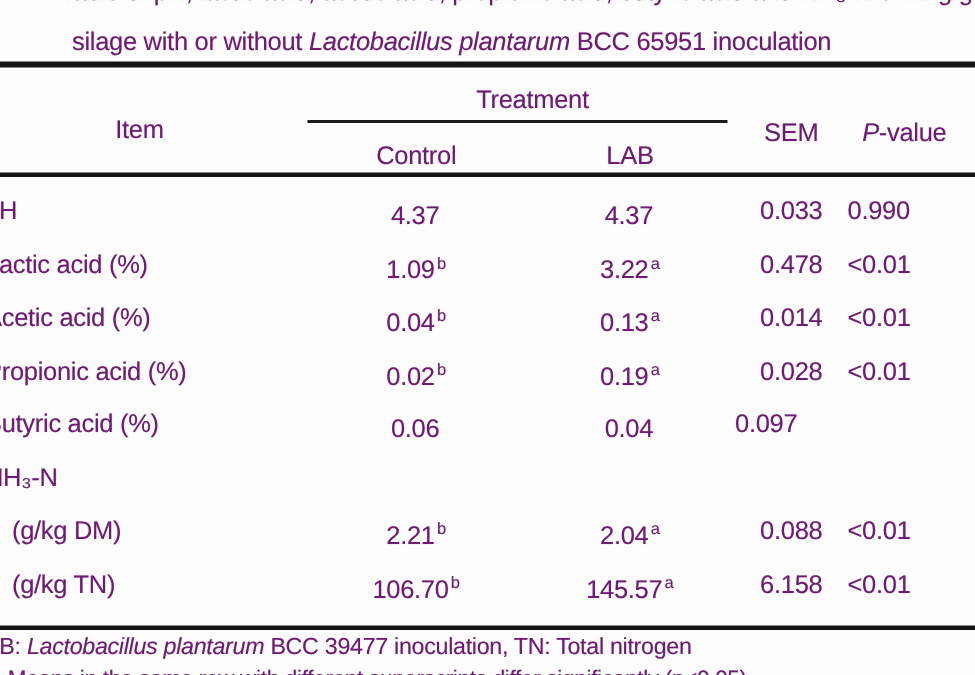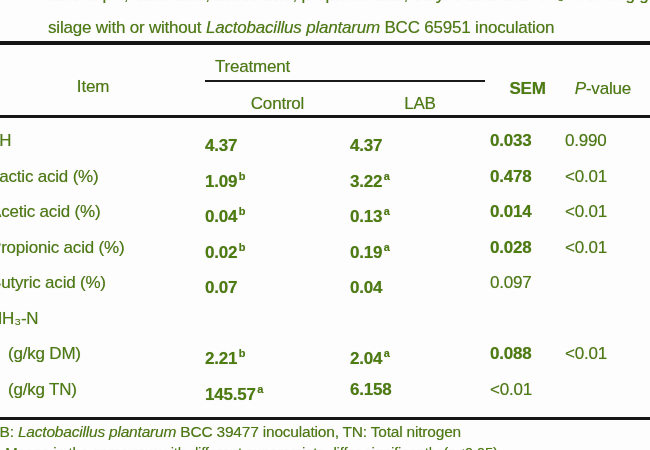--- a/index.html
+++ b/index.html
@@ -1,49 +1,49 @@
 <!DOCTYPE html>
 <html><head>
 <meta charset="utf-8">
 <style>
   html,body { margin:0; padding:0; background:#ffffff; }
   #screen {
     position:relative; width:650px; height:450px; overflow:hidden;
-    background:#fdfdfd; color:#4d7c0f;
+    background:#fdfdfd; color:#701a75;
     font-family:"Liberation Sans","DejaVu Sans",sans-serif;
     letter-spacing:-0.2px;
     text-shadow:0 0 0.7px rgba(90,90,90,0.55);
   }
   .rule { position:absolute; left:0; width:650px; background:#161616; }
   #rule-top  { top:41px;  height:4px; }
   #rule-head { top:115px; height:3px; }
   #rule-bot  { top:417px; height:3px; }
   #rule-treat{ position:absolute; left:205px; top:80px; width:280px; height:2px; background:#1a1a1a; }
 
   .cap { position:absolute; font-size:17px; line-height:18px; white-space:nowrap; }
   #cap-line1 { left:40px; top:-14px; }
   #cap-line2 { left:48px; top:19px; }
   .ital { font-style:italic; }
 
   .th { position:absolute; font-size:17px; line-height:19px; white-space:nowrap; }
   #th-item    { left:-19px; top:77px; width:224px; text-align:center; }
-  #th-treat   { left:215px; top:57px; width:280px; }
+  #th-treat   { left:215px; top:57px; width:280px; text-align:center; }
   #th-control { left:205px; top:94px; width:145px; text-align:center; }
   #th-lab     { left:350px; top:94px; width:140px; text-align:center; }
-  #th-sem     { left:490px; top:79px; width:75px;  text-align:center;font-weight:bold; }
+  #th-sem     { left:490px; top:79px; width:75px;  text-align:center; }
   #th-p       { left:565px; top:79px; width:85px;  text-align:right; padding-right:19px; box-sizing:border-box; }
 
   #tbody { position:absolute; left:-19px; top:123px; width:669px; }
   .trow {
     display:grid; grid-template-columns:224px 145px 140px 75px 85px;
     height:35.5px; line-height:35.5px; font-size:17px; white-space:nowrap;
   }
   .c-label { padding-left:9px; box-sizing:border-box; }
   .trow.indent .c-label { padding-left:27px; }
-  .c-num { text-align:left;font-weight:bold; }
+  .c-num { text-align:center; }
   .c-p   { text-align:left; padding-right:7px; box-sizing:border-box; }
   sup { font-size:11px; letter-spacing:0; margin-left:1.5px; }
 
   .fnote { position:absolute; left:-19px; width:720px; white-space:nowrap; }
   #fnote1 { top:423px; font-size:15.5px; line-height:18px; }
   #fnote2 { top:444px; font-size:15px;  line-height:18px; }
 </style>
 </head>
 <body>
 
@@ -94,21 +94,21 @@
     <div class="trow">
       <div class="c-label">Propionic acid (%)</div>
       <div class="c-num"><span>0.02</span><sup>b</sup></div>
       <div class="c-num"><span>0.19</span><sup>a</sup></div>
       <div class="c-num">0.028</div>
       <div class="c-p">&lt;0.01</div>
     </div>
 
     <div class="trow">
       <div class="c-label">Butyric acid (%)</div>
-      <div class="c-num"><span>0.07</span><sup></sup></div>
+      <div class="c-num"><span>0.06</span><sup></sup></div>
       <div class="c-num"><span>0.04</span><sup></sup></div>
       <div class="c-p">0.097</div>
     </div>
 
     <div class="trow">
       <div class="c-label">NH₃-N</div>
       <div class="c-num"><span></span></div>
       <div class="c-num"><span></span></div>
       <div class="c-num"></div>
       <div class="c-p"></div>
@@ -117,20 +117,21 @@
     <div class="trow indent">
       <div class="c-label">(g/kg DM)</div>
       <div class="c-num"><span>2.21</span><sup>b</sup></div>
       <div class="c-num"><span>2.04</span><sup>a</sup></div>
       <div class="c-num">0.088</div>
       <div class="c-p">&lt;0.01</div>
     </div>
 
     <div class="trow indent">
       <div class="c-label">(g/kg TN)</div>
+      <div class="c-num"><span>106.70</span><sup>b</sup></div>
       <div class="c-num"><span>145.57</span><sup>a</sup></div>
       <div class="c-num">6.158</div>
       <div class="c-p">&lt;0.01</div>
     </div>
 
   </div>
 
   <div class="rule" id="rule-bot"></div>
 
   <div class="fnote" id="fnote1"><span>LAB: </span><span class="ital">Lactobacillus plantarum</span><span> BCC 39477 inoculation, TN: Total nitrogen</span></div>

